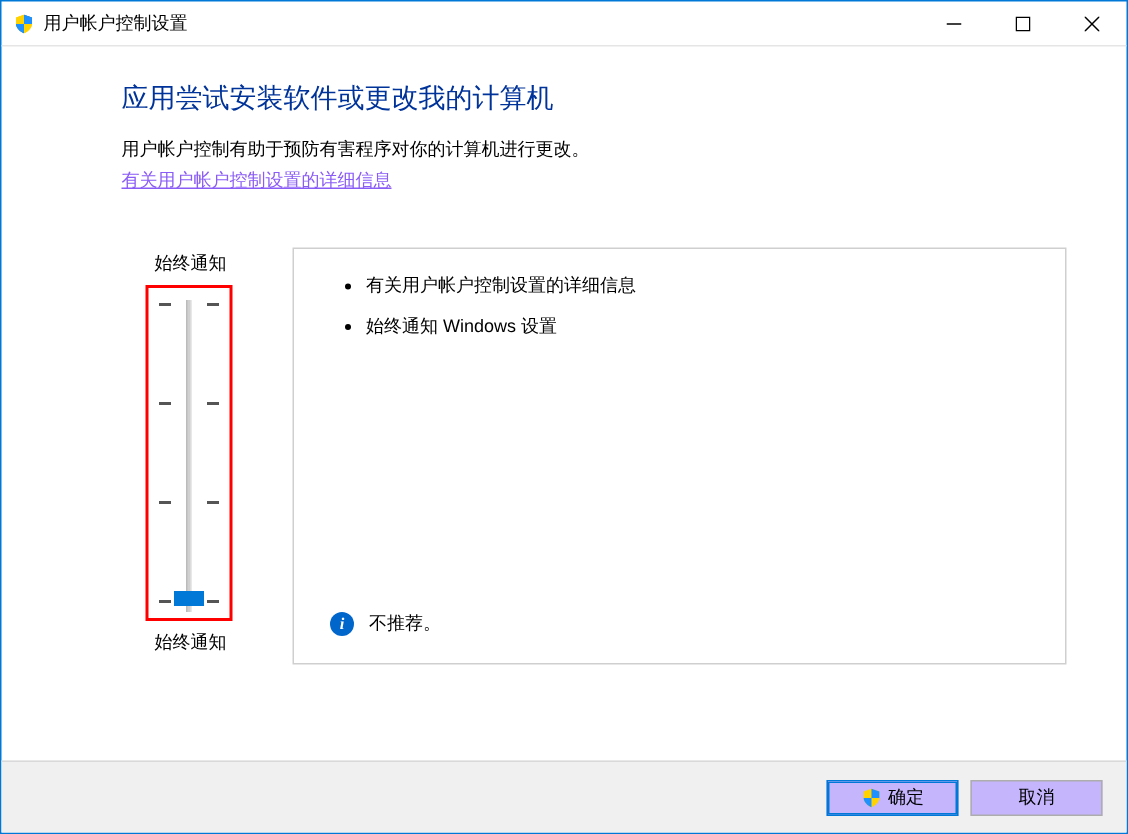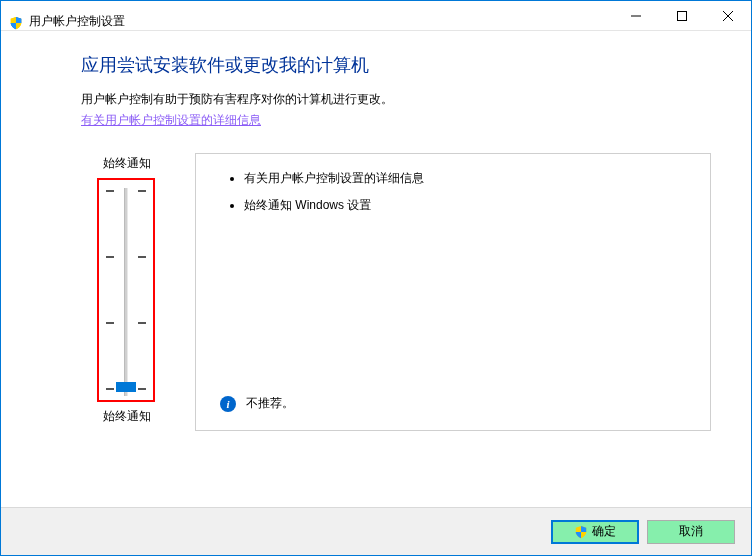--- a/index.html
+++ b/index.html
@@ -15,21 +15,21 @@
     height: 556px;
     border: 1px solid #0078d7;
     display: flex;
     flex-direction: column;
     background: #fff;
   }
   
   .titlebar {
     height: 30px;
     display: flex;
-    align-items: flex-end;
+    align-items: center;
     padding-left: 8px;
     border-bottom: 1px solid #e5e5e5;
   }
   .titlebar .icon-shield { margin-right: 6px; }
   .titlebar .title { flex: 1; font-size: 12px; color: #000; }
   .win-controls { display: flex; height: 100%; }
   .win-btn {
     width: 46px;
     display: flex;
     align-items: center;
@@ -48,21 +48,21 @@
   .heading {
     color: #003399;
     font-size: 18px;
     font-weight: 400;
     margin: 4px 0 14px 0;
   }
   .desc { font-size: 12px; margin-bottom: 4px; }
   .link { color: #8b5cf6; text-decoration: underline; cursor: pointer; display: inline-block; }
   .body-row {
     display: flex;
-    margin-top: 24px;
+    margin-top: 36px;
     gap: 24px;
   }
   .slider-col {
     width: 90px;
     display: flex;
     flex-direction: column;
     align-items: center;
   }
   .slider-label-top, .slider-label-bottom {
     font-size: 12px;
@@ -149,21 +149,21 @@
     display: flex;
     align-items: center;
     justify-content: flex-end;
     padding-right: 16px;
     gap: 8px;
   }
   .btn {
     min-width: 88px;
     height: 24px;
     border: 1px solid #adadad;
-    background: #86efac;
+    background: #c4b5fd;
     font-size: 12px;
     display: flex;
     align-items: center;
     justify-content: center;
     gap: 4px;
     padding: 0 10px;
   }
   .btn.default { border: 1px solid #0078d7; box-shadow: inset 0 0 0 1px #0078d7; }
   .shield-svg { width:14px; height:14px; display:block; }
 </style>

